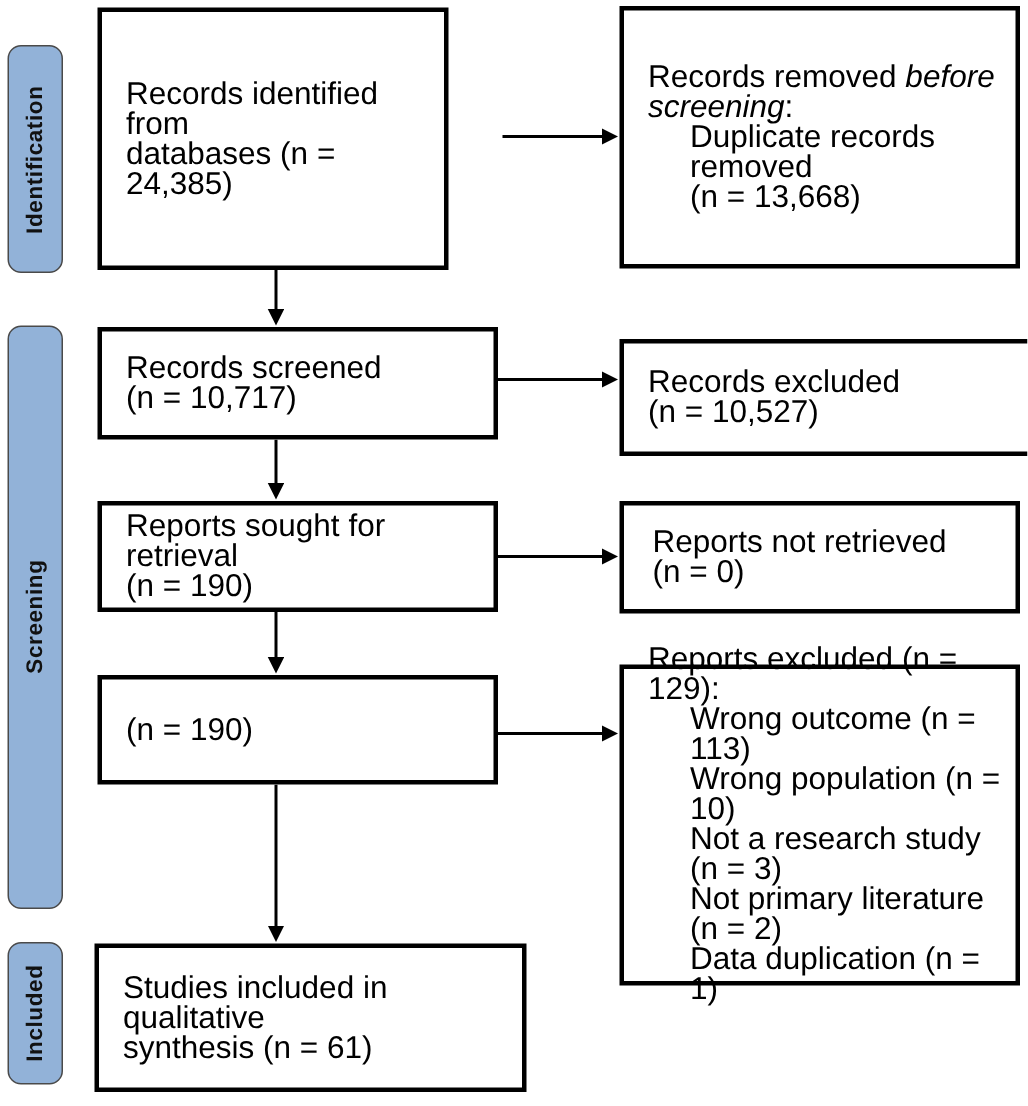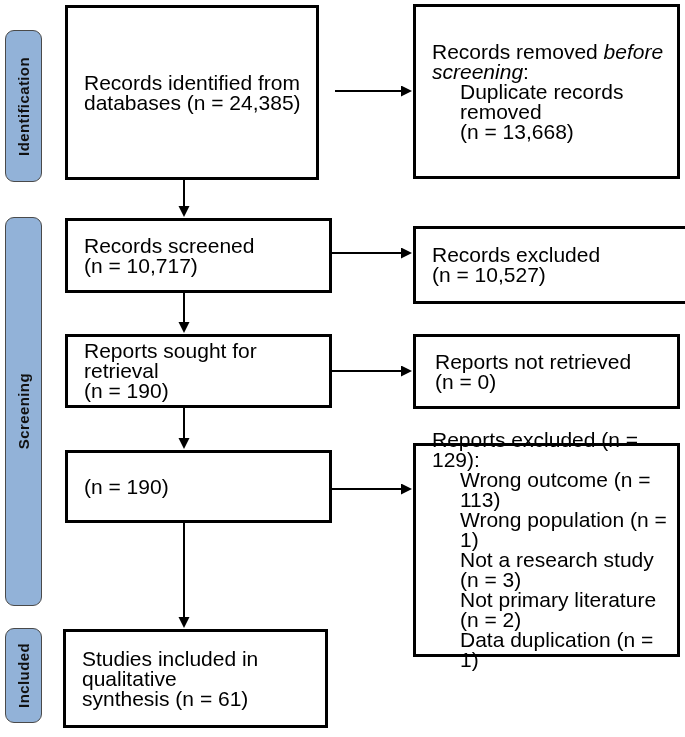--- a/index.html
+++ b/index.html
@@ -49,29 +49,29 @@
     box-sizing: border-box;
     display: flex;
     flex-direction: column;
     justify-content: center;
     padding: 6px 8px 6px 16px;
     font-size: 21px;
     line-height: 20px;
     color: #000;
   }
   .box .indent { margin-left: 28px; }
-  .box-records-identified   { left: 65px;  top: 5px;   width: 254px; height: 175px; }
+  .box-records-identified   { left: 65px;  top: 5px;   width: 234px; height: 175px; }
   .box-records-removed      { left: 413px; top: 4px;   width: 267px; height: 175px; }
   .box-records-screened     { left: 65px;  top: 218px; width: 267px; height: 75px;  }
   .box-records-excluded     { left: 413px; top: 226px; width: 294px; height: 78px;  }
   .box-reports-sought       { left: 65px;  top: 334px; width: 267px; height: 74px;  }
   .box-reports-not-retrieved{ left: 413px; top: 334px; width: 267px; height: 75px; padding-left: 19px;  }
   .box-reports-assessed     { left: 65px;  top: 450px; width: 267px; height: 73px;  }
   .box-reports-excluded     { left: 413px; top: 443px; width: 267px; height: 214px; }
-  .box-studies-included     { left: 63px;  top: 629px; width: 265px; height: 99px;  }
+  .box-studies-included     { left: 63px;  top: 629px; width: 288px; height: 99px;  }
   .arrows {
     position: absolute;
     left: 0; top: 0;
     width: 685px;
     height: 737px;
     pointer-events: none;
   }
   em { font-style: italic; }
 </style>
 </head>
@@ -137,21 +137,21 @@
     <div>(n = 0)</div>
   </div>
 
   <div class="box box-reports-assessed">
     <div>(n = 190)</div>
   </div>
 
   <div class="box box-reports-excluded">
     <div>Reports excluded (n = 129):</div>
     <div class="indent">Wrong outcome (n = 113)</div>
-    <div class="indent">Wrong population (n = 1)</div>
+    <div class="indent">Wrong population (n = 10)</div>
     <div class="indent">Not a research study (n = 3)</div>
     <div class="indent">Not primary literature (n = 2)</div>
     <div class="indent">Data duplication (n = 1)</div>
   </div>
 
   <div class="box box-studies-included">
     <div>Studies included in qualitative</div>
     <div>synthesis (n = 61)</div>
   </div>
 

